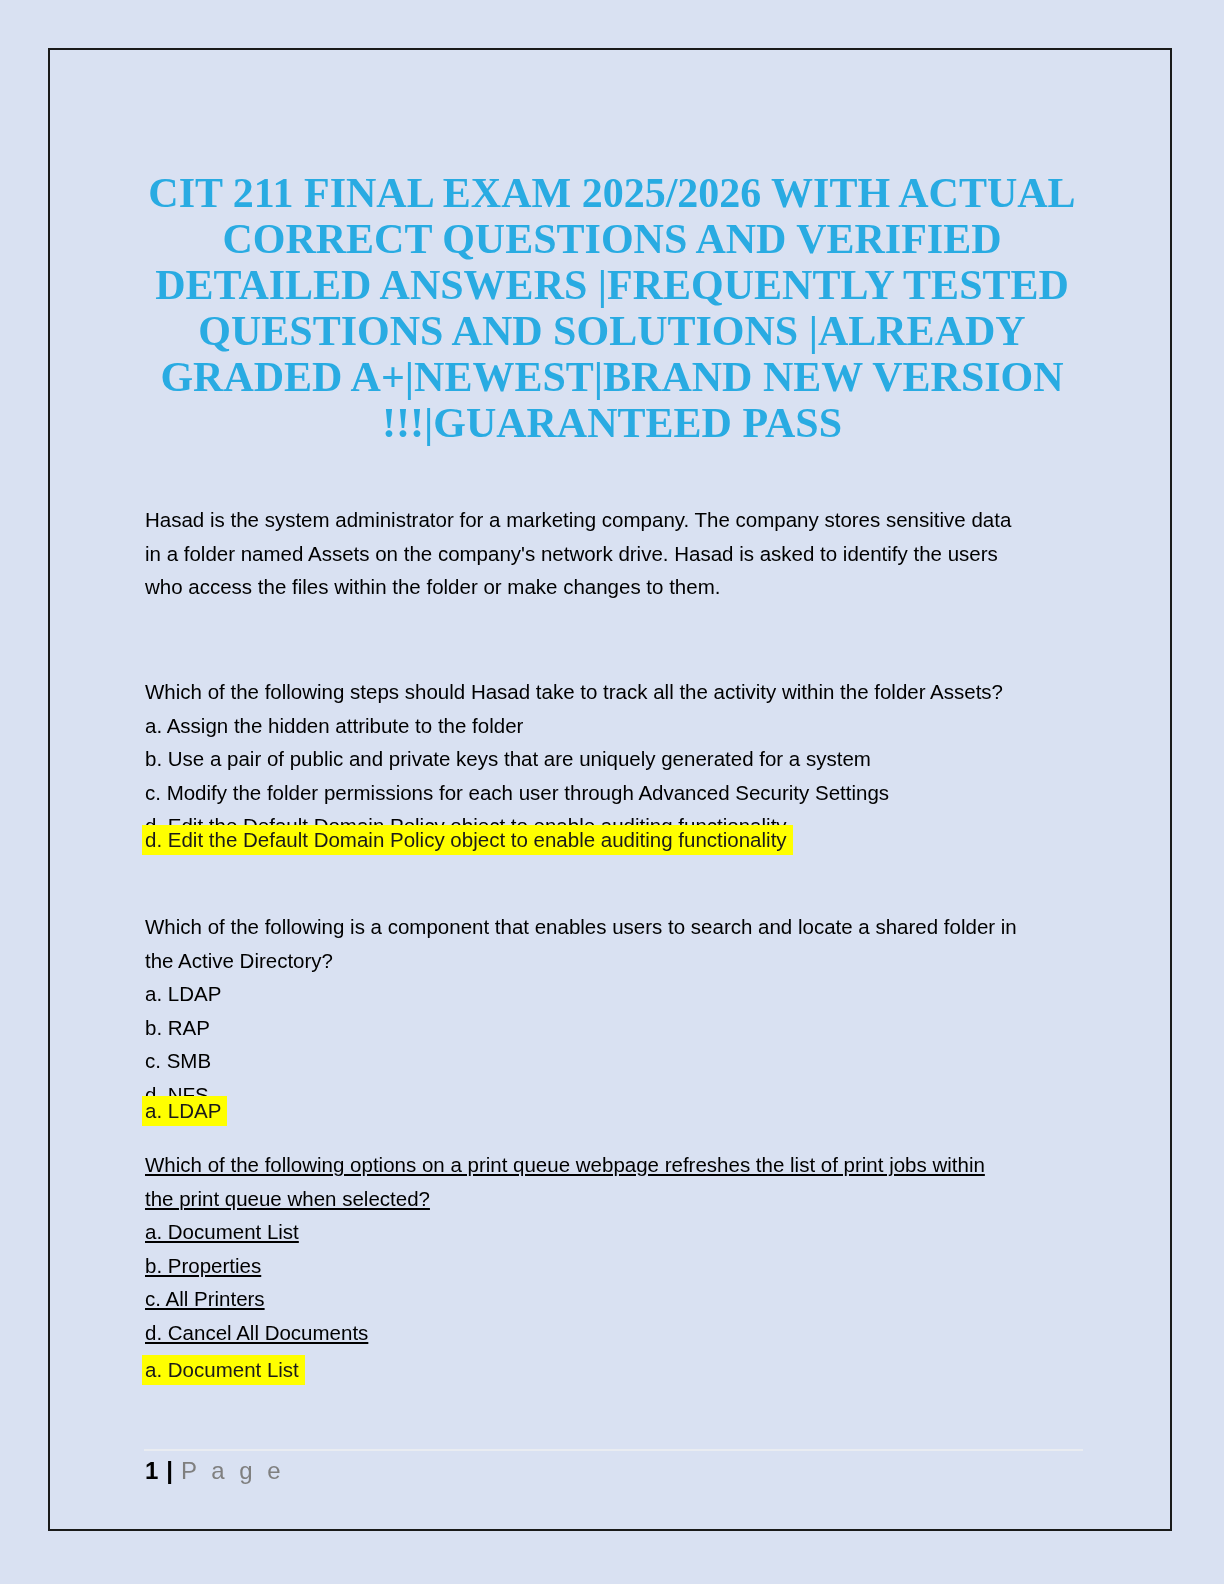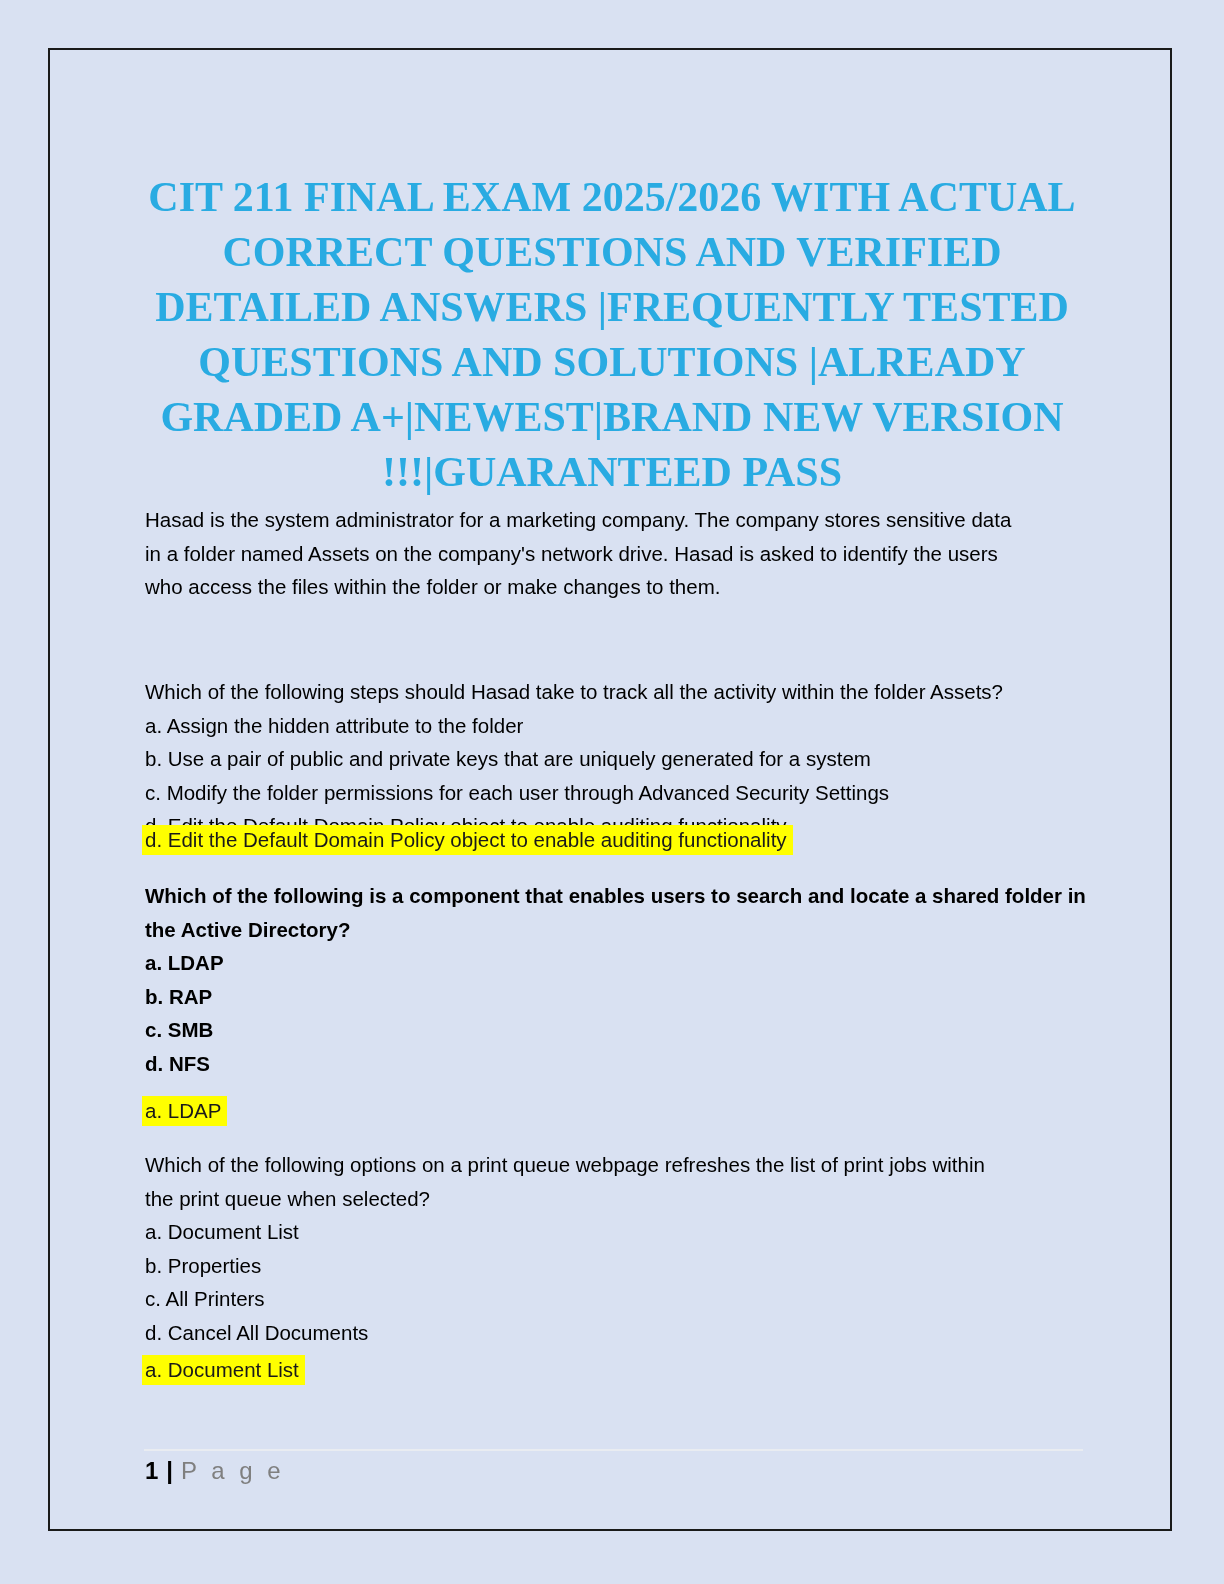--- a/index.html
+++ b/index.html
@@ -24,38 +24,38 @@
     box-sizing: border-box;
   }
   .doc-title {
     position: absolute;
     left: 92px;
     top: 170px;
     width: 1040px;
     font-family: "Liberation Serif", serif;
     font-weight: 700;
     font-size: 42px;
-    line-height: 55px;
+    line-height: 46px;
     color: #29abe2;
     text-align: center;
     white-space: pre-line;
   }
   .body-text {
     position: absolute;
     left: 145px;
     width: 1000px;
     font-size: 20.5px;
     line-height: 33.5px;
     color: #000000;
     white-space: pre-line;
   }
   .p-intro   { top: 503px; }
   .q-block-1 { top: 675px; }
-  .q-block-2 { top: 879px; font-weight: bold; }
-  .q-block-3 { top: 1148px; }
+  .q-block-2 { top: 910px; }
+  .q-block-3 { top: 1148px; text-decoration: underline; }
   .answer-line {
     position: absolute;
     left: 145px;
     width: 1000px;
     font-size: 20.5px;
     line-height: 33.5px;
     color: #1a1a1a;
   }
   .answer-1 { top: 823px; }
   .answer-2 { top: 1094px; }

